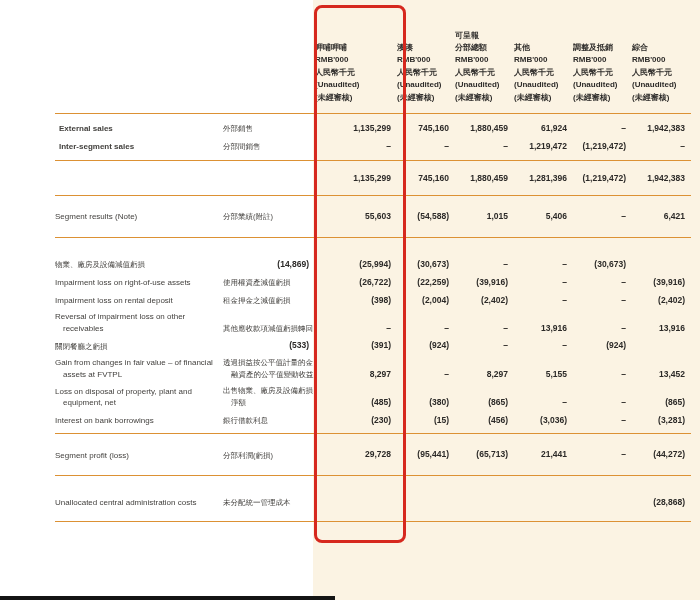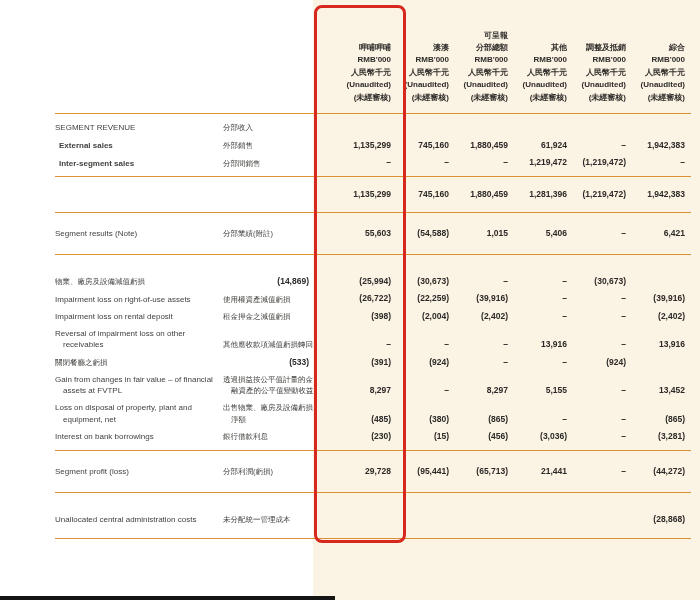--- a/index.html
+++ b/index.html
@@ -10,21 +10,21 @@
   }
   .panel{position:absolute; top:0; bottom:0; left:313px; right:0; background:#fbf3e3;}
   .content{position:absolute; left:0; top:0; width:700px; padding:6px 9px 0 55px; box-sizing:border-box;}
   .hrow, .row{
     display:grid;
     grid-template-columns:168px 92px 82px 58px 59px 59px 59px 59px;
     align-items:end;
   }
   .hrow{height:102px; align-items:end;}
   .hcell{
-    display:flex; flex-direction:column; align-items:flex-end; justify-content:flex-end;
+    display:flex; flex-direction:column; align-items:flex-start; justify-content:flex-end;
     text-align:right; padding-right:6px; padding-bottom:4px;
     font-weight:700; font-size:8px; line-height:1.55; color:#2e2c2a;
   }
   .row{padding:3px 0 2px;}
   .row.total{padding:6px 0;}
   .row.result{padding:9px 0;}
   .c-en{font-size:8px; line-height:1.45; padding-left:8px; text-indent:-8px; color:#413f3c;}
   .row.indent .c-en{padding-left:12px;font-weight:bold;}
   .c-zh{font-size:7.5px; line-height:1.55; padding-left:8px; text-indent:-8px; color:#413f3c;}
   .c-val{
@@ -91,30 +91,20 @@
         <div class="hcell">
           <div>綜合</div>
           <div>RMB'000</div>
           <div>人民幣千元</div>
           <div>(Unaudited)</div>
           <div>(未經審核)</div>
         </div>
       </div>
     <div id="rows">
         <div class="rule" style="border-top-color: rgb(220, 145, 52);"></div>
-        <div class="row section">
-          <div class="c-en">SEGMENT REVENUE</div>
-          <div class="c-zh">分部收入</div>
-          <div class="c-val"></div>
-          <div class="c-val"></div>
-          <div class="c-val"></div>
-          <div class="c-val"></div>
-          <div class="c-val"></div>
-          <div class="c-val"></div>
-        </div>
         <div class="row data indent">
           <div class="c-en">External sales</div>
           <div class="c-zh">外部銷售</div>
           <div class="c-val">1,135,299</div>
           <div class="c-val">745,160</div>
           <div class="c-val">1,880,459</div>
           <div class="c-val">61,924</div>
           <div class="c-val">–</div>
           <div class="c-val">1,942,383</div>
         </div>

